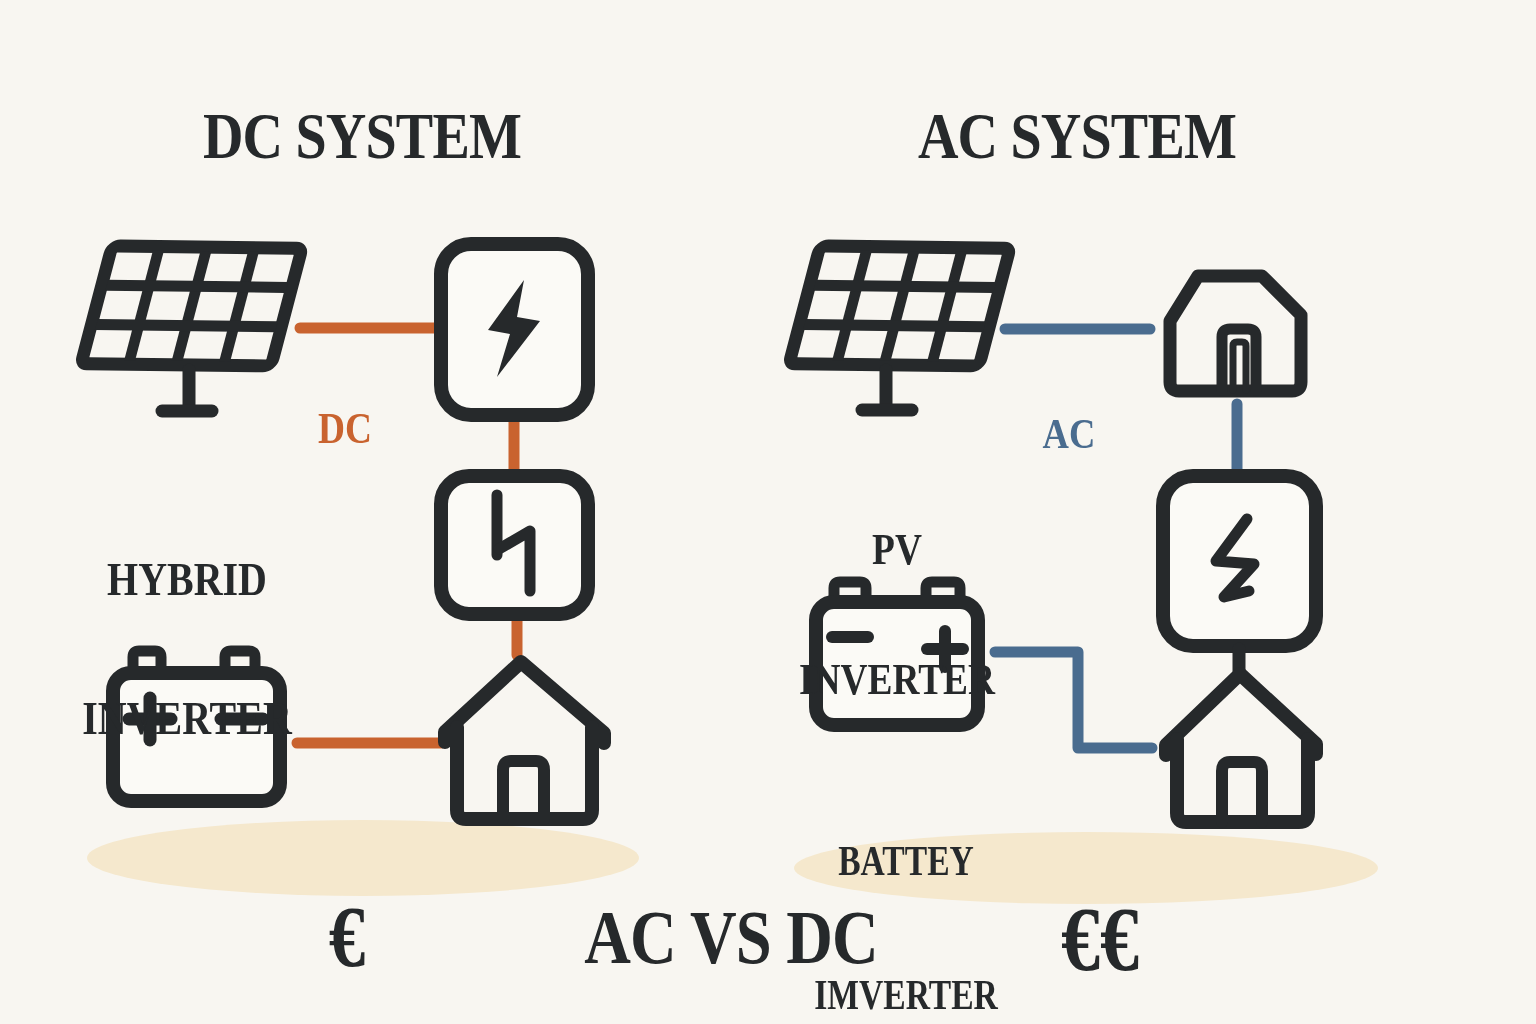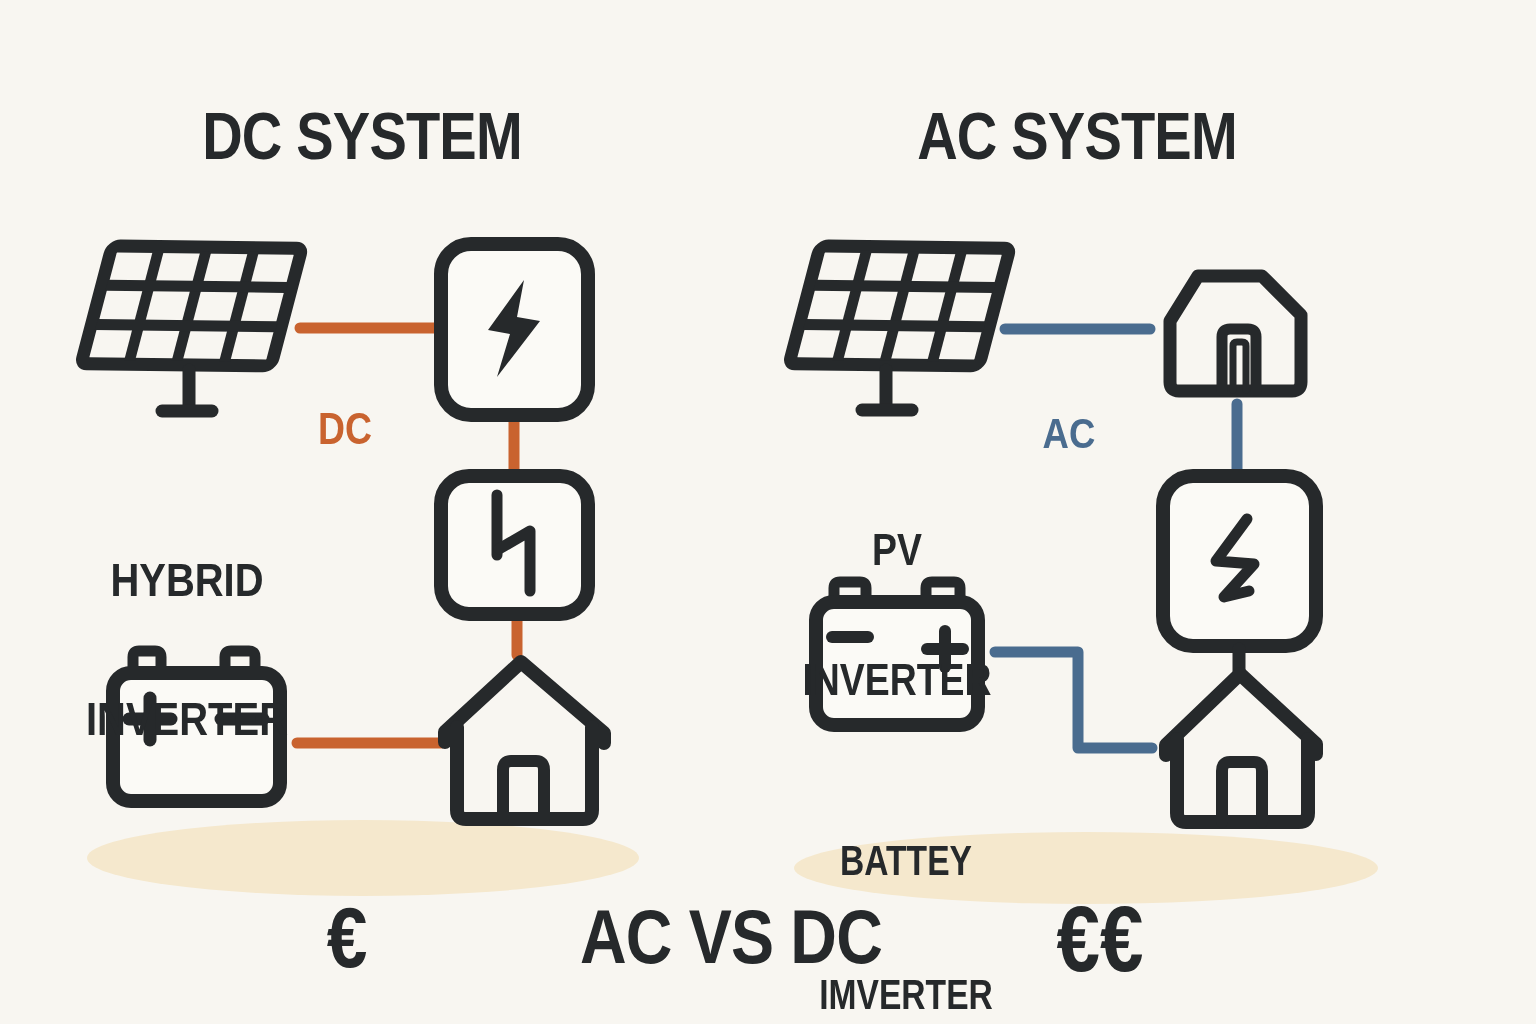--- a/index.html
+++ b/index.html
@@ -6,21 +6,21 @@
     --background:#F8F6F1;
     --ink:#26292B;
     --dc-accent:#C9632F;
     --ac-accent:#4A6C8F;
     --shadow-fill:#F5E8CD;
   }
   html,body{margin:0;padding:0;}
   .stage{
     position:relative;width:1536px;height:1024px;
     background:var(--background);overflow:hidden;
-    font-family:Liberation Sans, sans-serif;
+    font-family:Liberation Serif, serif;
   }
   .stage svg{position:absolute;left:0;top:0;}
   .ink-stroke{stroke:var(--ink);}
   .ink-fill{fill:var(--ink);}
   .dc-stroke{stroke:var(--dc-accent);}
   .ac-stroke{stroke:var(--ac-accent);}
   .shadow-fill{fill:var(--shadow-fill);}
   .nofill{fill:none;}
   .boxfill{fill:#FBFAF6;}
   .t{

